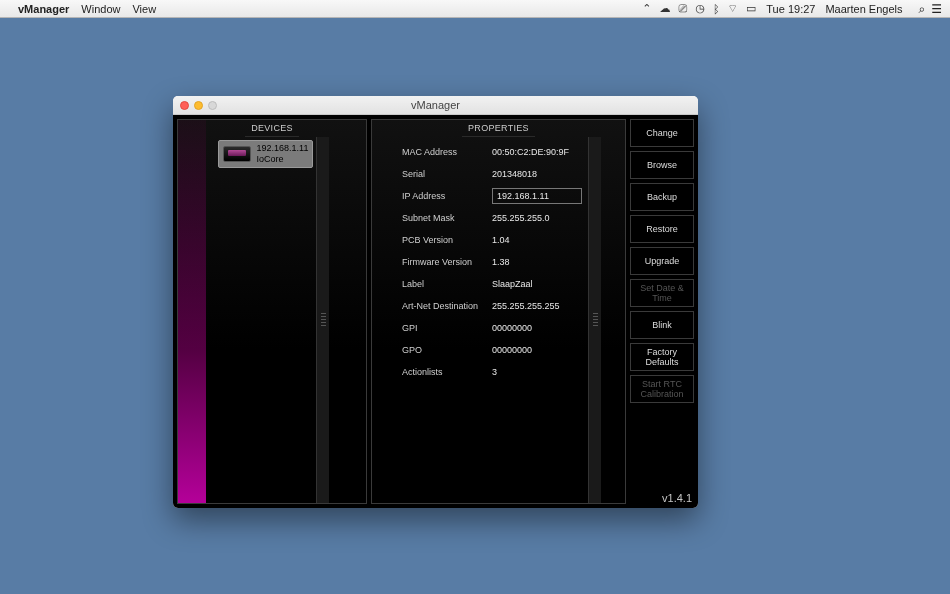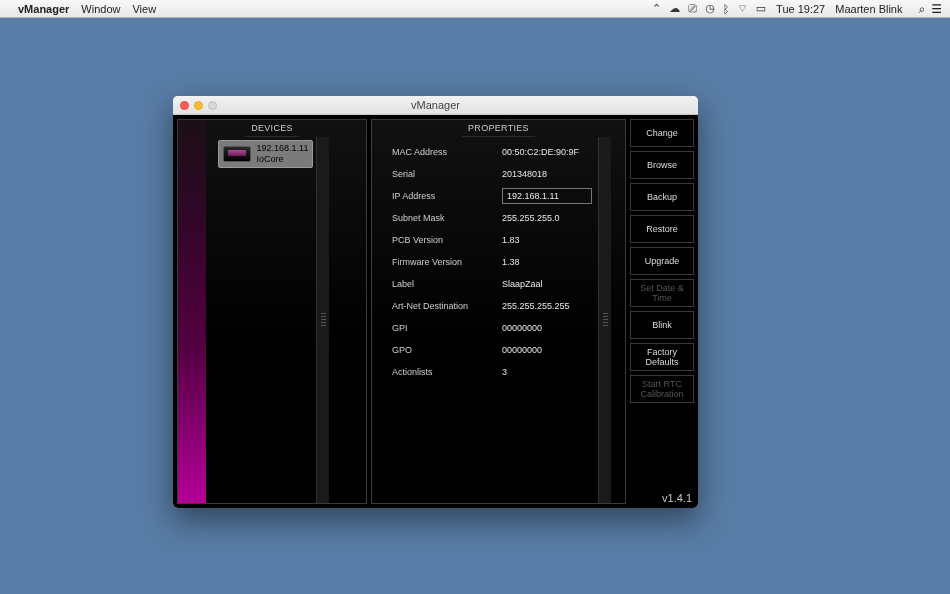--- a/index.html
+++ b/index.html
@@ -121,21 +121,21 @@
     border-radius:1px;
   }
   .device-text { color:#000; font-size:9px; line-height:11px; }
   .device-text .dev-ip { }
   .device-text .dev-name { }
 
   
   .props-panel { flex:1; }
   .prop-list { color:#ccc; font-size:9px; padding:4px 6px; }
   .prop-row { display:flex; align-items:center; height:22px; }
-  .prop-label { width:110px; color:#cfcfcf; }
+  .prop-label { width:90px; color:#cfcfcf; }
   .prop-value { color:#e8e8e8; }
   .prop-value.boxed {
     border:1px solid #777; padding:2px 4px; width:90px;
   }
 
   
   .actions { width:64px; display:flex; flex-direction:column; gap:4px; }
   .abtn {
     height:28px;
     border:1px solid #3a3a3a;
@@ -167,21 +167,21 @@
   <span class="status-icons">
     <span>⌃</span>
     <span>☁</span>
     <span>⎚</span>
     <span>◷</span>
     <span>ᛒ</span>
     <span>⌔</span>
     <span>▭</span>
   </span>
   <span class="clock">Tue 19:27</span>
-  <span class="user">Maarten Blink</span>
+  <span class="user">Maarten Engels</span>
   <span class="search-icon">⌕</span>
   <span class="control-icon">☰</span>
 </div>
 
 <div class="window">
   <div class="titlebar">
     <div class="traffic">
       <div class="dot red"></div>
       <div class="dot yellow"></div>
       <div class="dot gray"></div>
@@ -225,21 +225,21 @@
             <div class="prop-row">
               <div class="prop-label">IP Address</div>
               <div class="prop-value boxed">192.168.1.11</div>
             </div>
             <div class="prop-row">
               <div class="prop-label">Subnet Mask</div>
               <div class="prop-value">255.255.255.0</div>
             </div>
             <div class="prop-row">
               <div class="prop-label">PCB Version</div>
-              <div class="prop-value">1.83</div>
+              <div class="prop-value">1.04</div>
             </div>
             <div class="prop-row">
               <div class="prop-label">Firmware Version</div>
               <div class="prop-value">1.38</div>
             </div>
             <div class="prop-row">
               <div class="prop-label">Label</div>
               <div class="prop-value">SlaapZaal</div>
             </div>
             <div class="prop-row">

